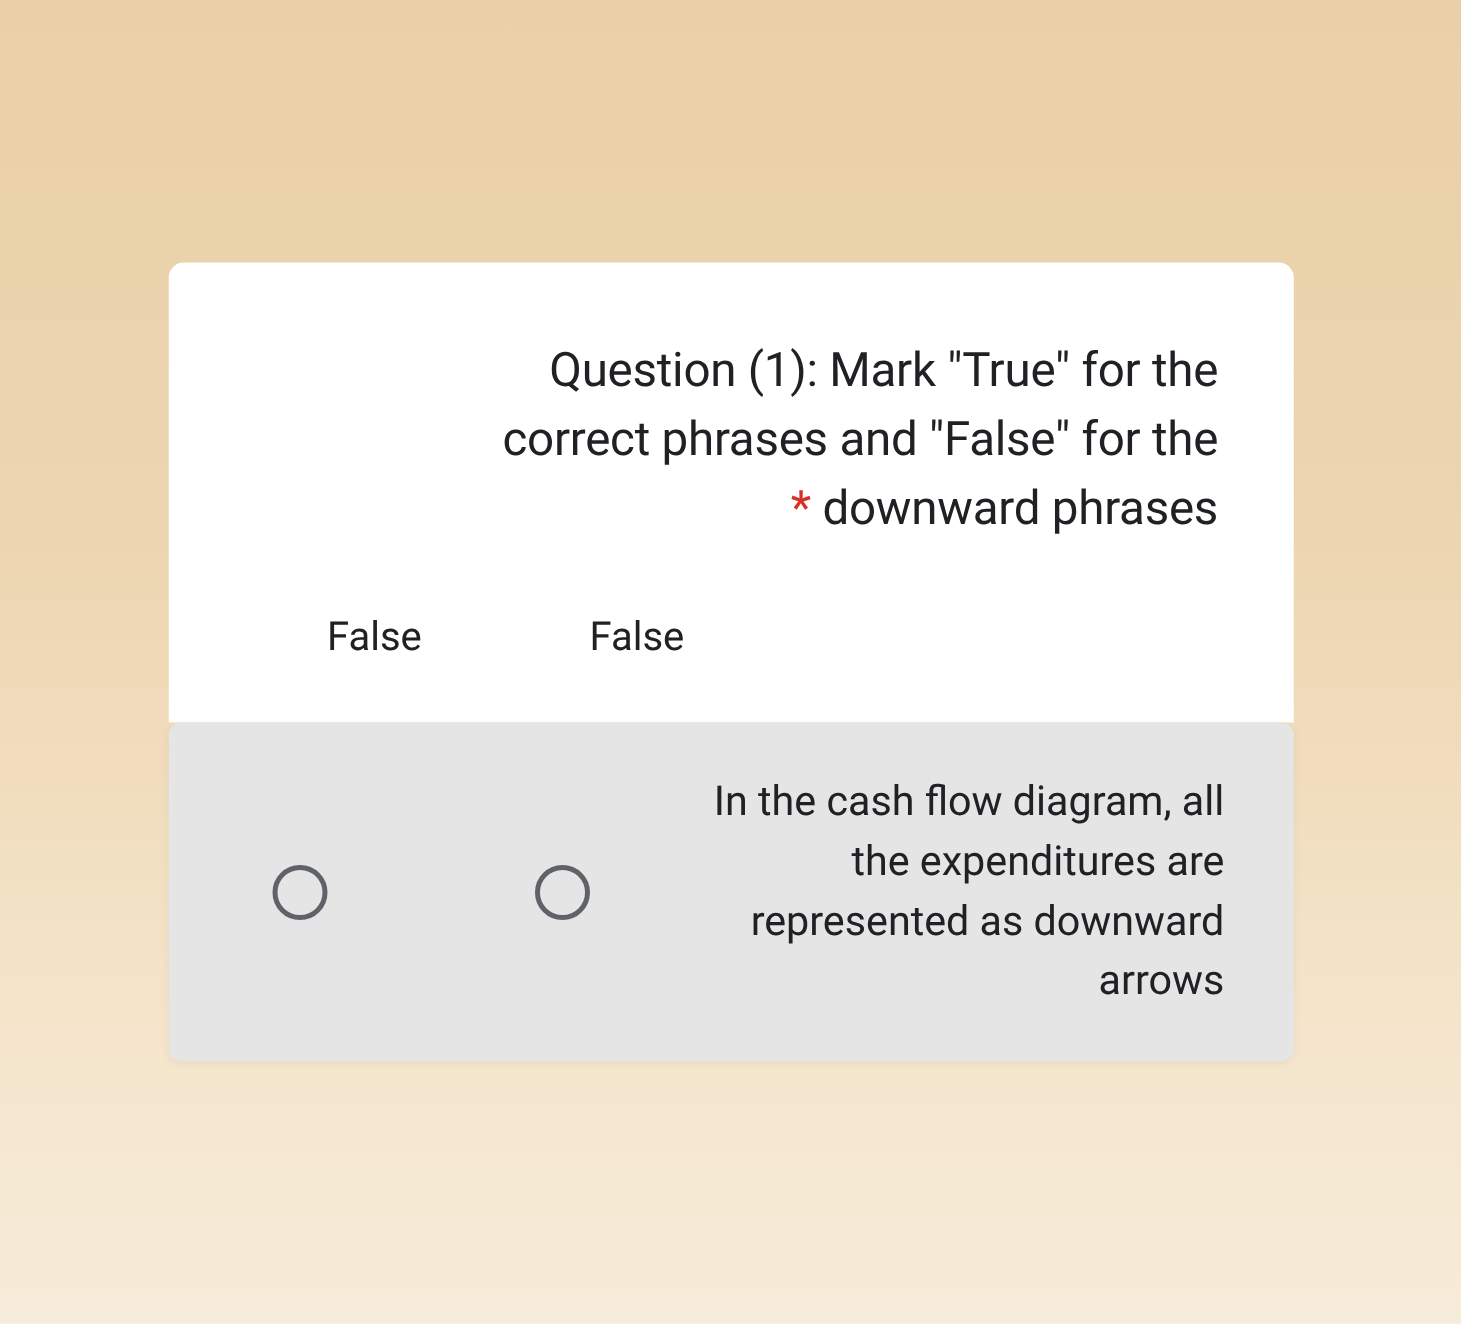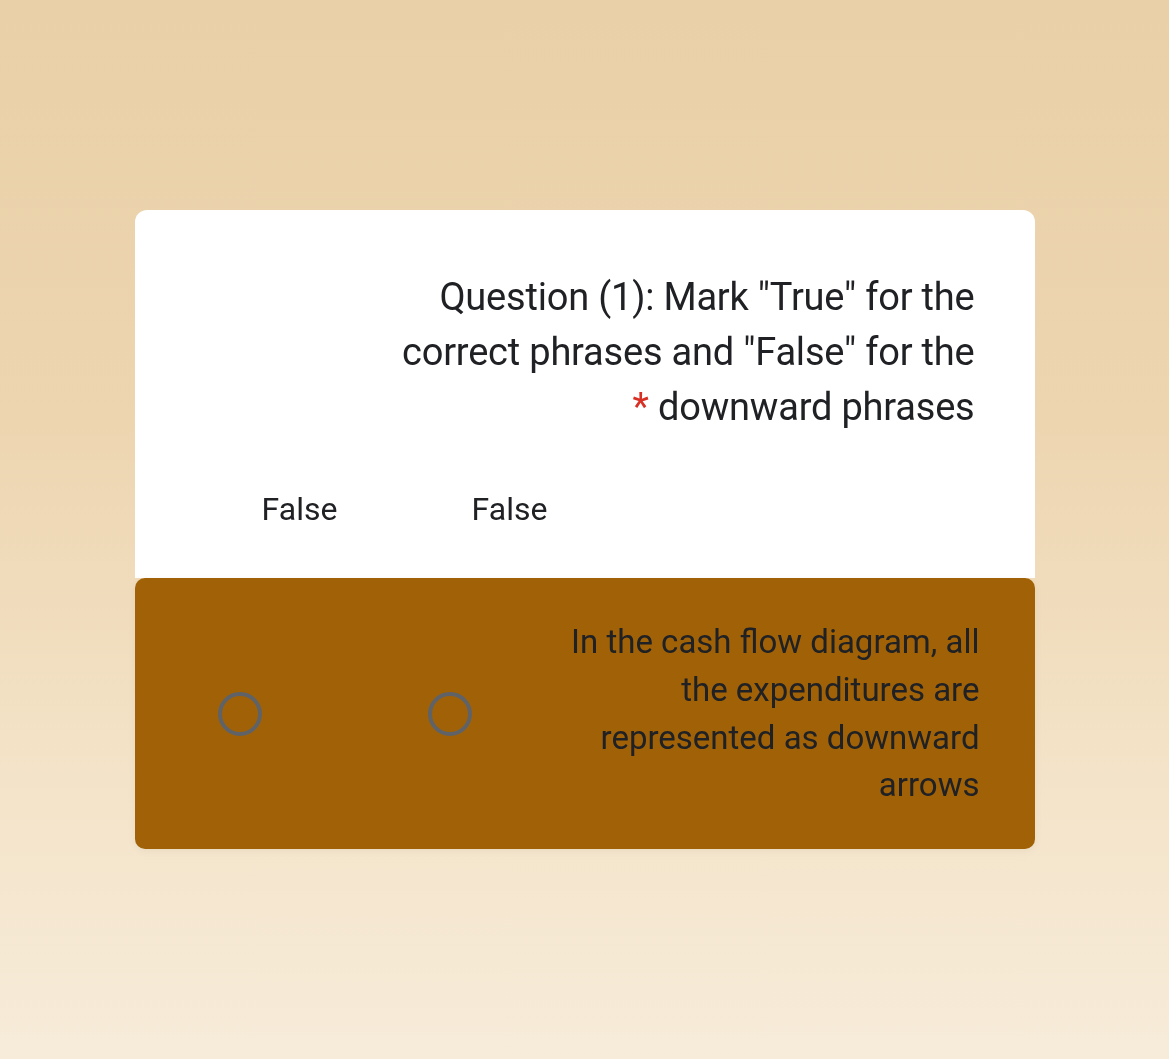--- a/index.html
+++ b/index.html
@@ -47,21 +47,21 @@
       width: 210px;
       text-align: center;
       font-size: 32px;
       color: #202124;
       font-weight: 400;
     }
     .col-text {
       flex: 1;
     }
     .card-row {
-      background: #a16207;
+      background: #e5e5e5;
       border-radius: 10px;
       display: flex;
       align-items: center;
       padding: 40px 20px 40px 0;
       margin-top: 0;
       box-shadow: 0 2px 8px rgba(0,0,0,0.05);
     }
     .radio-cell {
       width: 210px;
       display: flex;

